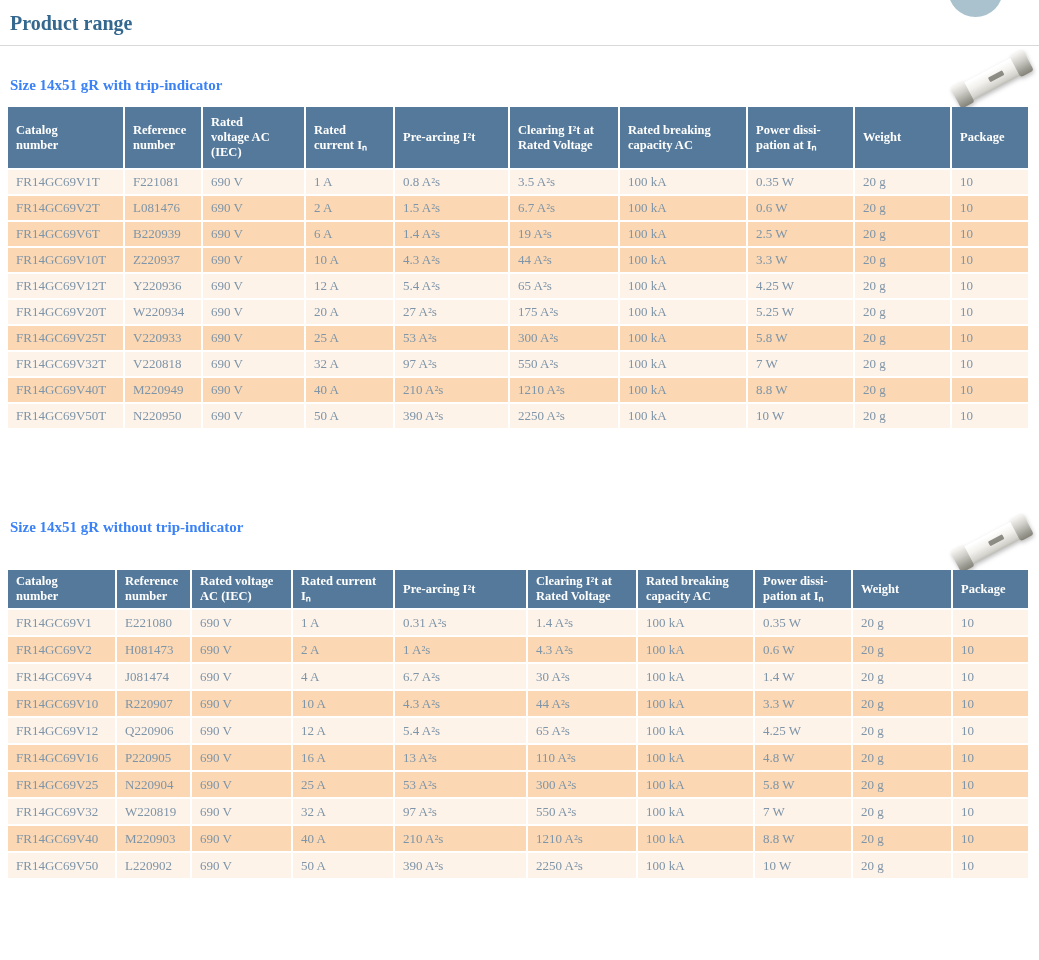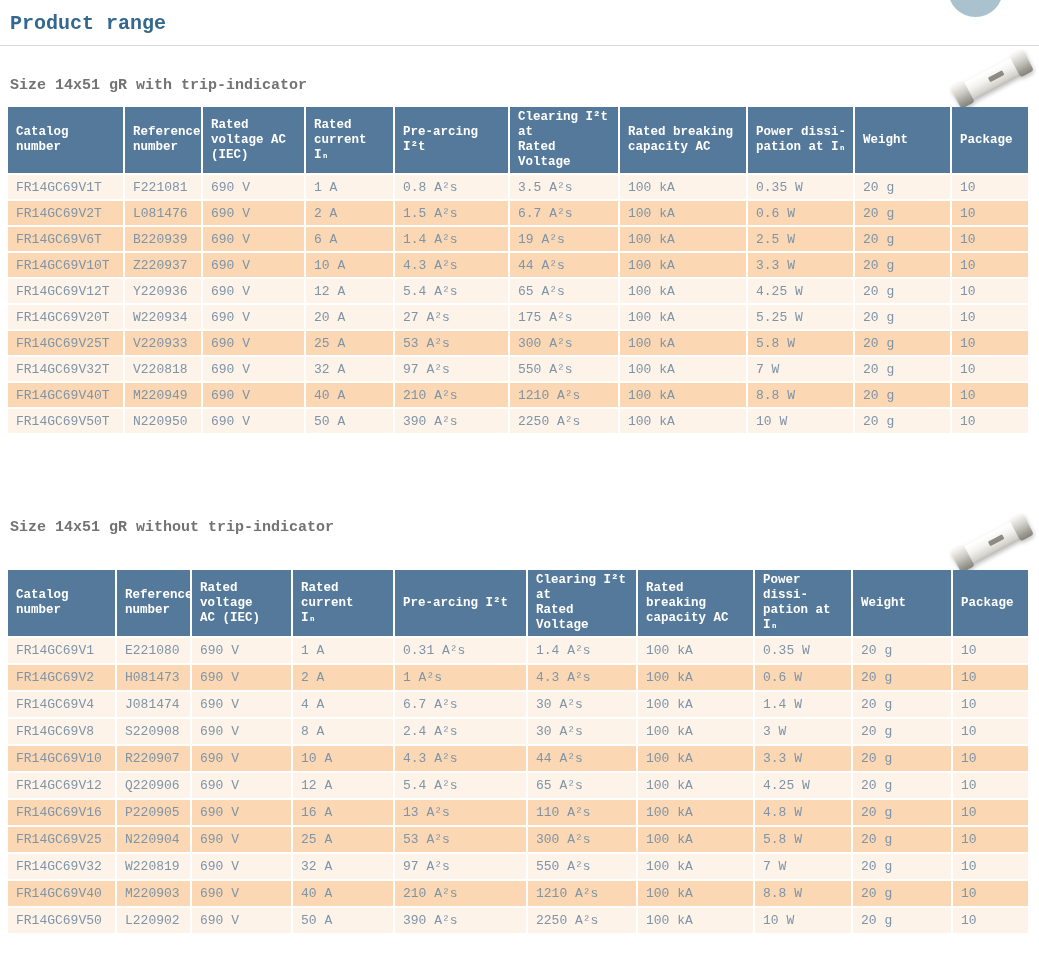--- a/index.html
+++ b/index.html
@@ -2,21 +2,21 @@
 <html><head>
 <meta charset="utf-8">
 <style>
   html, body { margin: 0; padding: 0; background: #ffffff; }
   .page {
     position: relative;
     width: 1039px;
     height: 960px;
     overflow: hidden;
     background: #ffffff;
-    font-family: Liberation Mono, monospace;
+    font-family: Liberation Serif, serif;
   }
   * { box-sizing: border-box; }
 
   .page-title {
     position: absolute;
     left: 10px;
     top: 12px;
     margin: 0;
     font-size: 20px;
     font-weight: bold;
@@ -39,21 +39,21 @@
     border-radius: 50%;
     background: #a9c2ce;
   }
 
   .section-subtitle {
     position: absolute;
     left: 10px;
     margin: 0;
     font-size: 15px;
     font-weight: bold;
-    color: #737373;
+    color: #3b82f6;
   }
   #subtitle-1 { top: 77px; }
   #subtitle-2 { top: 519px; }
 
   table.product-table {
     position: absolute;
     left: 8px;
     border-collapse: separate;
     border-spacing: 0;
     table-layout: fixed;
@@ -389,32 +389,20 @@
           <td>J081474</td>
           <td>690 V</td>
           <td>4 A</td>
           <td>6.7 A²s</td>
           <td>30 A²s</td>
           <td>100 kA</td>
           <td>1.4 W</td>
           <td>20 g</td>
           <td>10</td>
         </tr>
-        <tr class="row-light">
-          <td>FR14GC69V8</td>
-          <td>S220908</td>
-          <td>690 V</td>
-          <td>8 A</td>
-          <td>2.4 A²s</td>
-          <td>30 A²s</td>
-          <td>100 kA</td>
-          <td>3 W</td>
-          <td>20 g</td>
-          <td>10</td>
-        </tr>
         <tr class="row-peach">
           <td>FR14GC69V10</td>
           <td>R220907</td>
           <td>690 V</td>
           <td>10 A</td>
           <td>4.3 A²s</td>
           <td>44 A²s</td>
           <td>100 kA</td>
           <td>3.3 W</td>
           <td>20 g</td>

